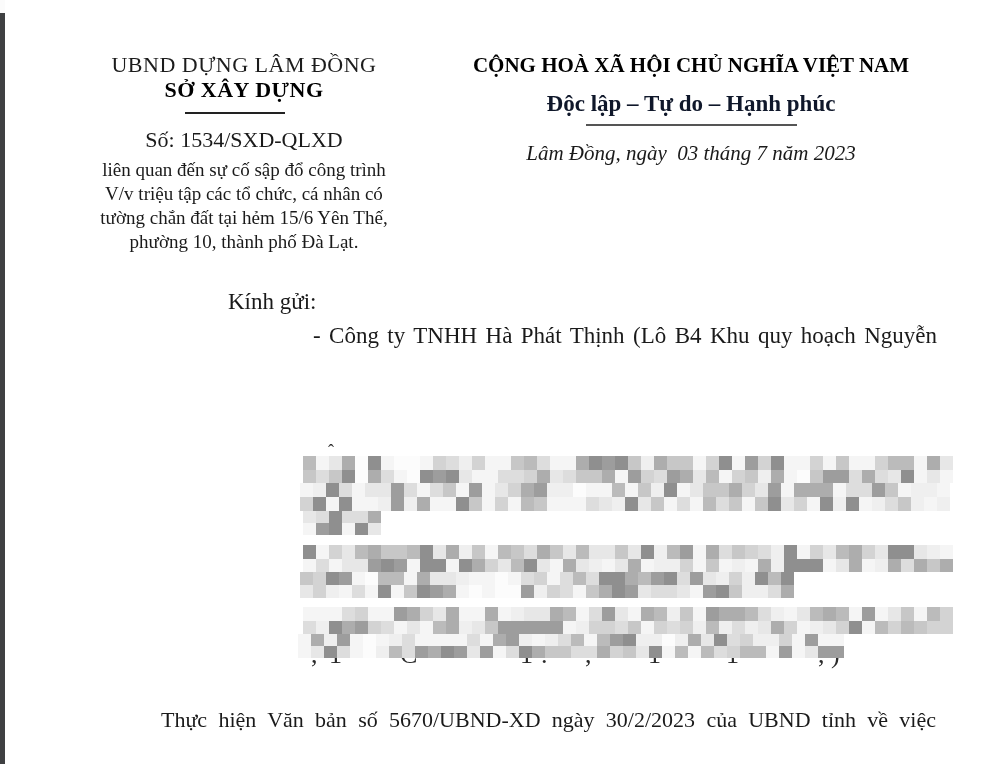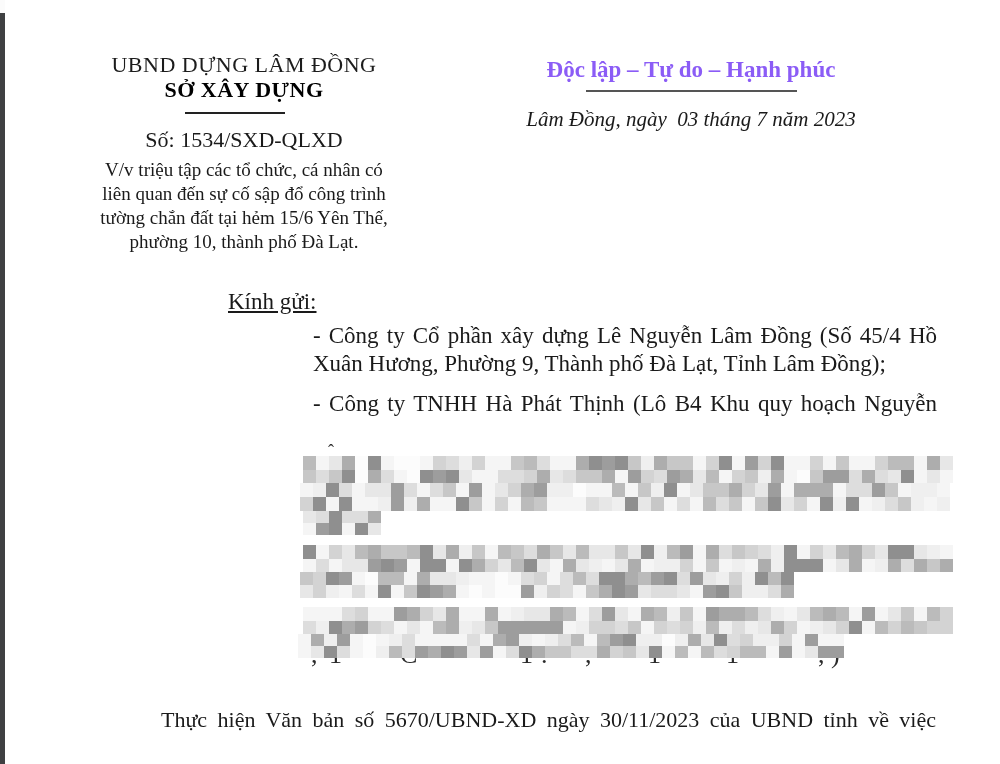--- a/index.html
+++ b/index.html
@@ -13,26 +13,26 @@
   
   .hdr-left{position:absolute;left:55px;top:52px;width:378px;text-align:center;}
   .org-parent{font-size:22px;line-height:25px;color:#1c1c1c;letter-spacing:.5px;}
   .org-name{font-size:22px;line-height:26px;font-weight:bold;color:#000;letter-spacing:.5px;}
   .rule-left{width:100px;height:2px;background:#222;margin:9px auto 0 auto;position:relative;left:-9px;}
   .doc-number{font-size:22px;line-height:26px;margin-top:13px;}
   .subject{font-size:19px;line-height:24px;margin-top:5px;}
 
   .hdr-right{position:absolute;left:450px;top:52px;width:482px;text-align:center;}
   .country{font-size:21px;line-height:26px;font-weight:bold;color:#000;}
-  .motto{font-size:23px;line-height:28px;font-weight:bold;color:#8b5cf6;margin-top:4px;}
+  .motto{font-size:23px;line-height:28px;font-weight:bold;color:#0f172a;margin-top:12px;}
   .rule-right{width:211px;height:2px;background:#555;margin:6px auto 0 auto;}
   .dateline{font-size:21px;line-height:26px;font-style:italic;margin-top:14px;white-space:pre;}
 
   
-  .salutation{position:absolute;left:228px;top:288px;font-size:23px;line-height:28px;text-decoration:underline;}
+  .salutation{position:absolute;left:228px;top:288px;font-size:23px;line-height:28px;}
   .recipients{position:absolute;left:313px;top:322px;width:624px;}
   .r-item{margin-bottom:12px;font-size:23px;line-height:28px;}
   .jline{text-align:justify;text-align-last:justify;overflow:hidden;max-height:29px;white-space:normal;}
   .lline{text-align:left;overflow:hidden;max-height:29px;}
   .paragraph{position:absolute;left:105px;top:705px;width:831px;font-size:22px;line-height:29px;}
   .paragraph .jline{max-height:30px;}
   .paragraph .indent{text-indent:56px;}
 
   
   .band{position:absolute;display:flex;flex-wrap:wrap;align-content:flex-start;z-index:2;}
@@ -46,40 +46,37 @@
 <div class="page">
   <div class="edge-bar"></div>
   <div class="edge-bar-cap"></div>
 
   <div class="hdr-left">
     <div class="org-parent">UBND DỰNG LÂM ĐỒNG</div>
     <div class="org-name">SỞ XÂY DỰNG</div>
     <div class="rule-left"></div>
     <div class="doc-number">Số: 1534/SXD-QLXD</div>
     <div class="subject">
+      <div>liên quan đến sự cố sập đổ công trình</div>
       <div>V/v triệu tập các tổ chức, cá nhân có</div>
-      <div>liên quan đến sự cố sập đổ công trình</div>
       <div>tường chắn đất tại hẻm 15/6 Yên Thế,</div>
       <div>phường 10, thành phố Đà Lạt.</div>
     </div>
   </div>
 
   <div class="hdr-right">
+    <div class="country">CỘNG HOÀ XÃ HỘI CHỦ NGHĨA VIỆT NAM</div>
     <div class="motto">Độc lập – Tự do – Hạnh phúc</div>
     <div class="rule-right"></div>
     <div class="dateline">Lâm Đồng, ngày  03 tháng 7 năm 2023</div>
   </div>
 
   <div class="salutation">Kính gửi:</div>
 
   <div class="recipients">
-    <div class="r-item">
-      <div class="jline">- Công ty Cổ phần xây dựng Lê Nguyễn Lâm Đồng (Số 45/4 Hồ</div>
-      <div class="lline">Xuân Hương, Phường 9, Thành phố Đà Lạt, Tỉnh Lâm Đồng);</div>
-    </div>
     <div class="r-item">
       <div class="jline">- Công ty TNHH Hà Phát Thịnh (Lô B4 Khu quy hoạch Nguyễn</div>
     </div>
   </div>
 
   <div id="redactions">
       <div class="band" style="left: 303px; top: 456px; width: 650px; height: 27px;">
         <i style="width: 13px; height: 13.5px; background: rgb(187, 187, 187);"></i>
         <i style="width: 13px; height: 13.5px; background: rgb(245, 245, 245);"></i>
         <i style="width: 13px; height: 13.5px; background: rgb(231, 231, 231);"></i>
@@ -672,15 +669,15 @@
       <span class="fragment" style="left: 541px; top: 640px;">.</span>
       <span class="fragment" style="left: 585px; top: 640px;">,</span>
       <span class="fragment" style="left: 648px; top: 640px;">1</span>
       <span class="fragment" style="left: 726px; top: 640px;">1</span>
       <span class="fragment" style="left: 818px; top: 640px;">,</span>
       <span class="fragment" style="left: 831px; top: 640px;">)</span>
       <span class="caret-mark" style="left: 328px; top: 441px;">ˆ</span>
     </div>
 
   <div class="paragraph">
-    <div class="jline indent">Thực hiện Văn bản số 5670/UBND-XD ngày 30/11/2023 của UBND tỉnh về việc</div>
+    <div class="jline indent">Thực hiện Văn bản số 5670/UBND-XD ngày 30/2/2023 của UBND tỉnh về việc</div>
   </div>
 </div>
 
 </body></html>

